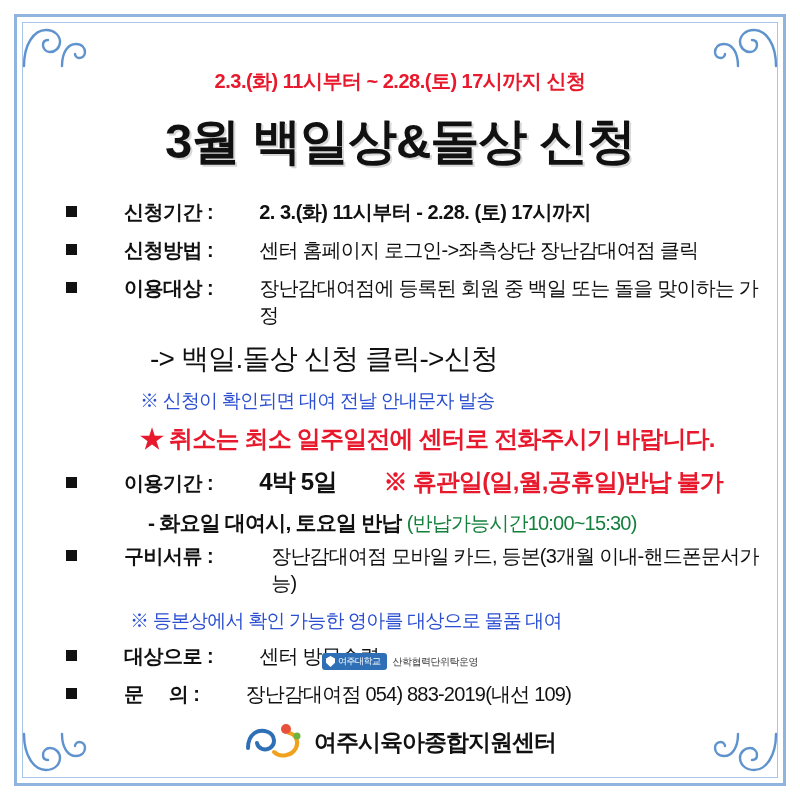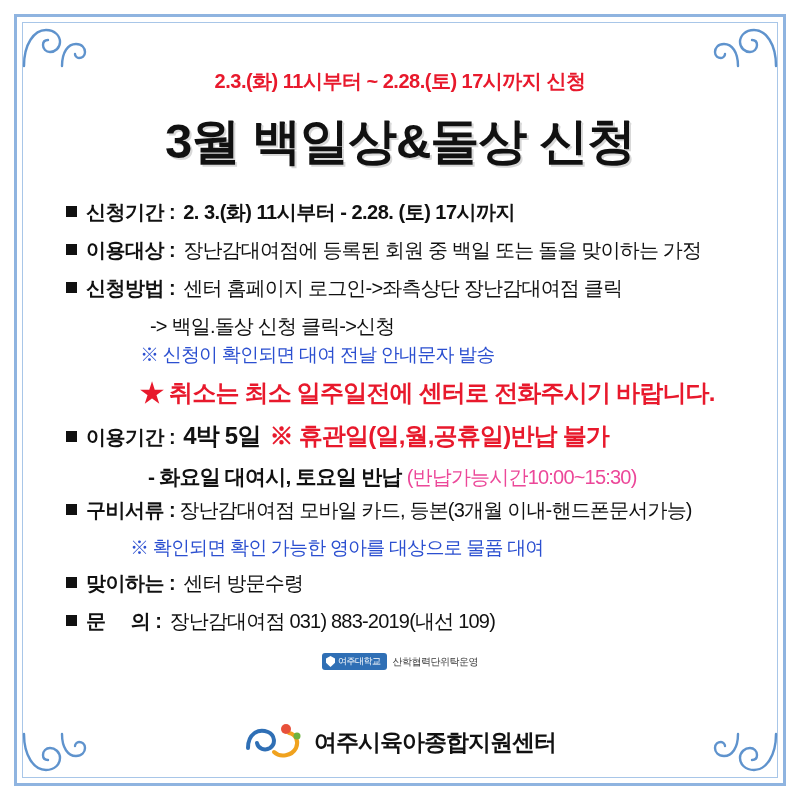--- a/index.html
+++ b/index.html
@@ -82,20 +82,21 @@
   .body-block {
     margin-top: 24px;
     padding-left: 36px;
     padding-right: 10px;
   }
 
   .row {
     display: flex;
     align-items: baseline;
     margin-bottom: 11px;
+    gap: 38px;
   }
   .bullet {
     display: inline-block;
     width: 11px;
     height: 11px;
     background: #111;
     margin-right: 9px;
     flex: 0 0 auto;
     position: relative;
     top: -2px;
@@ -116,25 +117,25 @@
   .val.big {
     font-size: 24px;
     font-weight: bold;
   }
   .val.period {
     font-size: 20px;
     font-weight: bold;
     letter-spacing: -0.5px;
   }
   .sub {
-    font-size: 20px;
+    font-size: 28px;
     color: #111;
     letter-spacing: -0.8px;
     padding-left: 74px;
-    margin-bottom: 2px;
+    margin-bottom: 10px;
   }
   .sub.indent2 { padding-left: 84px; }
   .note-blue {
     color: #2b4fd0;
     font-size: 19px;
     letter-spacing: -0.8px;
     padding-left: 74px;
     margin-bottom: 9px;
   }
   .note-red {
@@ -148,21 +149,21 @@
   .note-blue.small-ind { padding-left: 64px; }
   .red-inline { color: #e8192c; font-weight: bold; text-align: right; }
   .use-sub {
     font-size: 21px;
     color: #111;
     font-weight: bold;
     letter-spacing: -0.8px;
     padding-left: 82px;
     margin-bottom: 6px;
   }
-  .use-sub .time { color: #ec4899; font-weight: normal; font-size: 20px; }
+  .use-sub .time { color: #15803d; font-weight: normal; font-size: 20px; }
 
   .footer {
     position: absolute;
     left: 0;
     right: 0;
     bottom: 8px;
     text-align: center;
   }
   .footer-top {
     display: inline-flex;
@@ -245,28 +246,28 @@
     <div class="body-block">
 
       <div class="row">
         <span class="bullet"></span>
         <span class="lbl">신청기간 :</span>
         <span class="val period" style="margin-left:8px">2. 3.(화) 11시부터 - 2.28. (토) 17시까지</span>
       </div>
 
       <div class="row">
         <span class="bullet"></span>
+        <span class="lbl">신청방법 :</span>
+        <span class="val" style="margin-left:8px">센터 홈페이지 로그인-&gt;좌측상단 장난감대여점 클릭</span>
+      </div>
+
+      <div class="row">
+        <span class="bullet"></span>
         <span class="lbl">이용대상 :</span>
         <span class="val" style="margin-left:8px">장난감대여점에 등록된 회원 중 백일 또는 돌을 맞이하는 가정</span>
-      </div>
-
-      <div class="row">
-        <span class="bullet"></span>
-        <span class="lbl">신청방법 :</span>
-        <span class="val" style="margin-left:8px">센터 홈페이지 로그인-&gt;좌측상단 장난감대여점 클릭</span>
       </div>
 
       <div class="sub indent2">-&gt; 백일.돌상 신청 클릭-&gt;신청</div>
       <div class="note-blue">※ 신청이 확인되면 대여 전날 안내문자 발송</div>
       <div class="note-red">★ 취소는 최소 일주일전에 센터로 전화주시기 바랍니다.</div>
 
       <div class="row">
         <span class="bullet"></span>
         <span class="lbl">이용기간 :</span>
         <span class="val big" style="margin-left:8px">4박 5일</span>
@@ -274,34 +275,34 @@
       </div>
 
       <div class="use-sub">
         <span>- 화요일 대여시, 토요일 반납</span>
         <span class="time">(반납가능시간10:00~15:30)</span>
       </div>
 
       <div class="row">
         <span class="bullet"></span>
         <span class="lbl">구비서류 :</span>
-        <span class="val" style="margin-left:4px">장난감대여점 모바일 카드, 등본(3개월 이내-핸드폰문서가능)</span>
-      </div>
-      <div class="note-blue small-ind">※ 확인되면 확인 가능한 영아를 대상으로 물품 대여</div>
-
-      <div class="row">
-        <span class="bullet"></span>
-        <span class="lbl">맞이하는 :</span>
+        <span class="val" style="margin-left:20px">장난감대여점 모바일 카드, 등본(3개월 이내-핸드폰문서가능)</span>
+      </div>
+      <div class="note-blue small-ind">※ 등본상에서 확인 가능한 영아를 대상으로 물품 대여</div>
+
+      <div class="row">
+        <span class="bullet"></span>
+        <span class="lbl">대상으로 :</span>
         <span class="val" style="margin-left:8px">센터 방문수령</span>
       </div>
 
       <div class="row">
         <span class="bullet"></span>
         <span class="lbl">문     의 :</span>
-        <span class="val" style="margin-left:8px">장난감대여점 031) 883-2019(내선 109)</span>
+        <span class="val" style="margin-left:8px">장난감대여점 054) 883-2019(내선 109)</span>
       </div>
 
     </div>
 
     <div class="footer">
       <div class="footer-top">
         <span class="badge">
           <span class="shield"></span>
           <span>여주대학교</span>
         </span>

